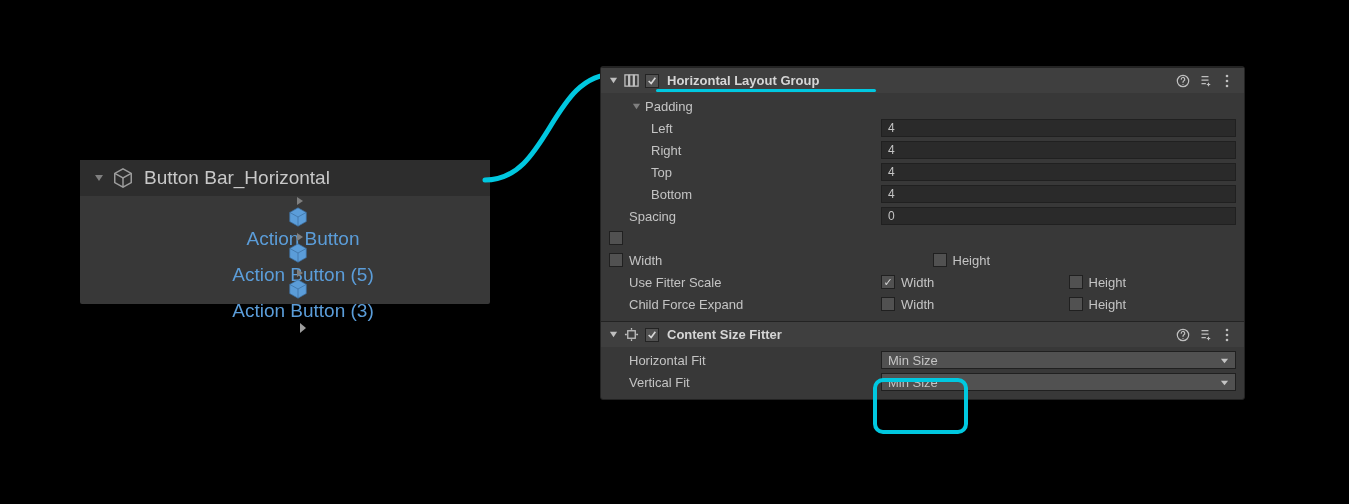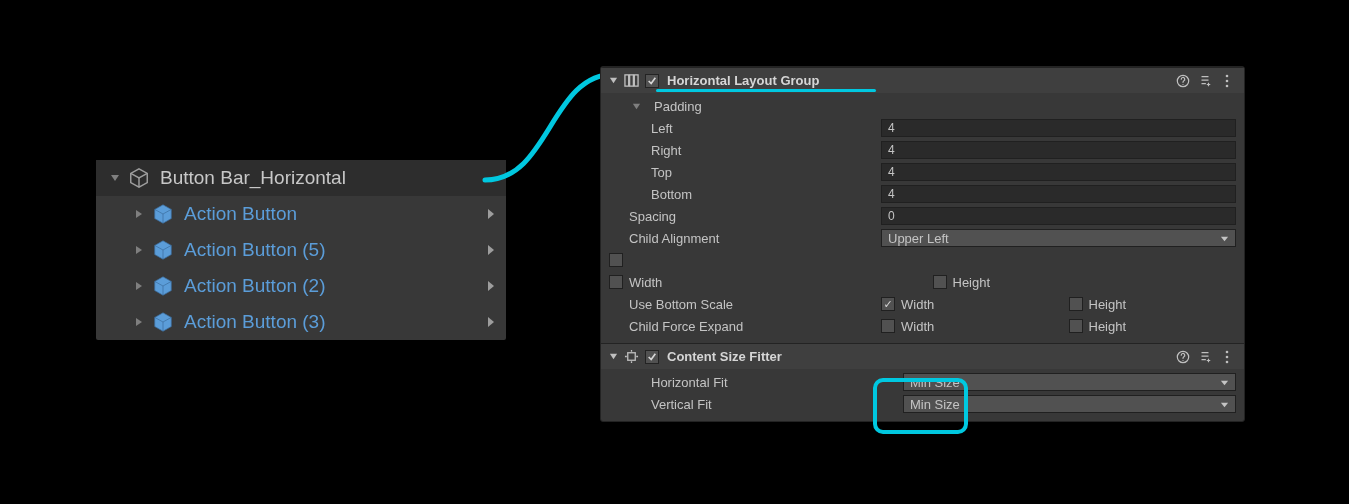--- a/index.html
+++ b/index.html
@@ -10,21 +10,21 @@
     color: #c4c4c4;
     width: 1349px;
     height: 504px;
     position: relative;
     overflow: hidden;
   }
 
   
   .hierarchy {
     position: absolute;
-    left: 96px;
+    left: 80px;
     top: 160px;
     width: 410px;
     background: #383838;
     border-radius: 2px;
   }
   .hrow {
     display: flex;
     align-items: center;
     height: 36px;
     padding-left: 12px;
@@ -41,21 +41,21 @@
     width: 22px; height: 22px;
     margin-right: 10px;
     display: inline-flex; align-items: center; justify-content: center;
   }
   .hrow .lbl { flex: 1; }
   .hrow .lbl.prefab { color: #5b9dd9; }
   .hrow .lbl.go { color: #c8c8c8; }
   .hrow .chev {
     width: 30px; display:inline-flex; justify-content:center;
   }
-  .child { padding-left: 36px; }
+  .child { padding-left: 36px; flex-direction: column; }
 
   
   .inspector {
     position: absolute;
     left: 600px;
     top: 66px;
     width: 645px;
     background: #383838;
     border: 1px solid #232323;
     border-radius: 3px;
@@ -104,21 +104,21 @@
     align-items: center;
     height: 22px;
   }
   .plabel {
     width: 272px;
     color:#c4c4c4;
     display:flex;
     align-items:center;
   }
   .plabel .fold { width:14px; display:inline-flex; justify-content:center; margin-right:2px; }
-  .indent1 { padding-left: 20px; gap: 9px; }
+  .indent1 { padding-left: 20px; }
   .indent2 { padding-left: 42px; }
   .field {
     flex:1;
     height:18px;
     background:#2a2a2a;
     border:1px solid #202020;
     color:#c4c4c4;
     padding: 0 6px;
     font-family:inherit;
     font-size:12px;
@@ -225,40 +225,20 @@
       </svg>
     </span>
     <span class="lbl prefab">Action Button (5)</span>
     <span class="chev">
         <svg width="10" height="12" viewBox="0 0 10 12" fill="#9d9d9d">
           <path d="M2 1 L8 6 L2 11 Z"></path>
         </svg>
       </span>
   </div>
 
-  <div class="hrow child">
-    <span class="toggle tog-right">
-        <svg width="10" height="10" viewBox="0 0 10 10">
-          <path d="M2 1 L8 5 L2 9 Z"></path>
-        </svg>
-      </span>
-    <span class="prefab-icon">
-      <svg width="22" height="22" viewBox="0 0 24 24" fill="#5b9dd9" stroke="#3d6fa0" stroke-width="0.8">
-        <path d="M12 2 L21 7 L21 17 L12 22 L3 17 L3 7 Z"></path>
-        <path d="M3 7 L12 12 L21 7" fill="none" stroke="#3d6fa0"></path>
-          <path d="M12 12 L12 22" fill="none" stroke="#3d6fa0"></path>
-      </svg>
-    </span>
-    <span class="lbl prefab">Action Button (2)</span>
-    <span class="chev">
-        <svg width="10" height="12" viewBox="0 0 10 12" fill="#9d9d9d">
-          <path d="M2 1 L8 6 L2 11 Z"></path>
-        </svg>
-      </span>
-  </div>
 
   <div class="hrow child">
     <span class="toggle tog-right">
         <svg width="10" height="10" viewBox="0 0 10 10">
           <path d="M2 1 L8 5 L2 9 Z"></path>
         </svg>
       </span>
     <span class="prefab-icon">
       <svg width="22" height="22" viewBox="0 0 24 24" fill="#5b9dd9" stroke="#3d6fa0" stroke-width="0.8">
         <path d="M12 2 L21 7 L21 17 L12 22 L3 17 L3 7 Z"></path>
@@ -348,45 +328,36 @@
     </div>
     <div class="prow">
       <div class="plabel indent2">Bottom</div>
       <input class="field" value="4" style="">
     </div>
     <div class="prow">
       <div class="plabel indent1">Spacing</div>
       <input class="field" value="0" style="">
     </div>
     <div class="prow">
-      <div class="plabel indent1">Child Alignment</div>
-      <div class="dropdown">
-        <span>Upper Left</span>
-        <span class="dd-arrow"><svg width="9" height="9" viewBox="0 0 10 10">
-              <path d="M1 3 L9 3 L5 8 Z"></path>
-            </svg></span>
-      </div>
-    </div>
-    <div class="prow">
       <span class="chk"></span>
     </div>
     <div class="prow">
       <div class="pair">
         <div class="cell">
             <span class="chk"></span>
             <span>Width</span>
           </div>
         <div class="cell">
             <span class="chk"></span>
             <span>Height</span>
           </div>
       </div>
     </div>
     <div class="prow">
-      <div class="plabel indent1">Use Bottom Scale</div>
+      <div class="plabel indent1">Use Fitter Scale</div>
       <div class="pair">
         <div class="cell">
             <span class="chk on"></span>
             <span>Width</span>
           </div>
         <div class="cell">
             <span class="chk"></span>
             <span>Height</span>
           </div>
       </div>
@@ -439,21 +410,21 @@
       </span>
     <span class="hbtn">
         <svg width="12" height="14" viewBox="0 0 12 14" fill="#bfbfbf">
           <circle cx="6" cy="2" r="1.3"></circle>
           <circle cx="6" cy="7" r="1.3"></circle>
           <circle cx="6" cy="12" r="1.3"></circle>
         </svg>
       </span>
   </div>
 
-  <div class="body" style="position:relative;margin-left:22px;">
+  <div class="body" style="position:relative;">
     <div class="prow">
       <div class="plabel indent1">Horizontal Fit</div>
       <div class="dropdown">
         <span>Min Size</span>
         <span class="dd-arrow"><svg width="9" height="9" viewBox="0 0 10 10">
               <path d="M1 3 L9 3 L5 8 Z"></path>
             </svg></span>
       </div>
     </div>
     <div class="prow">

